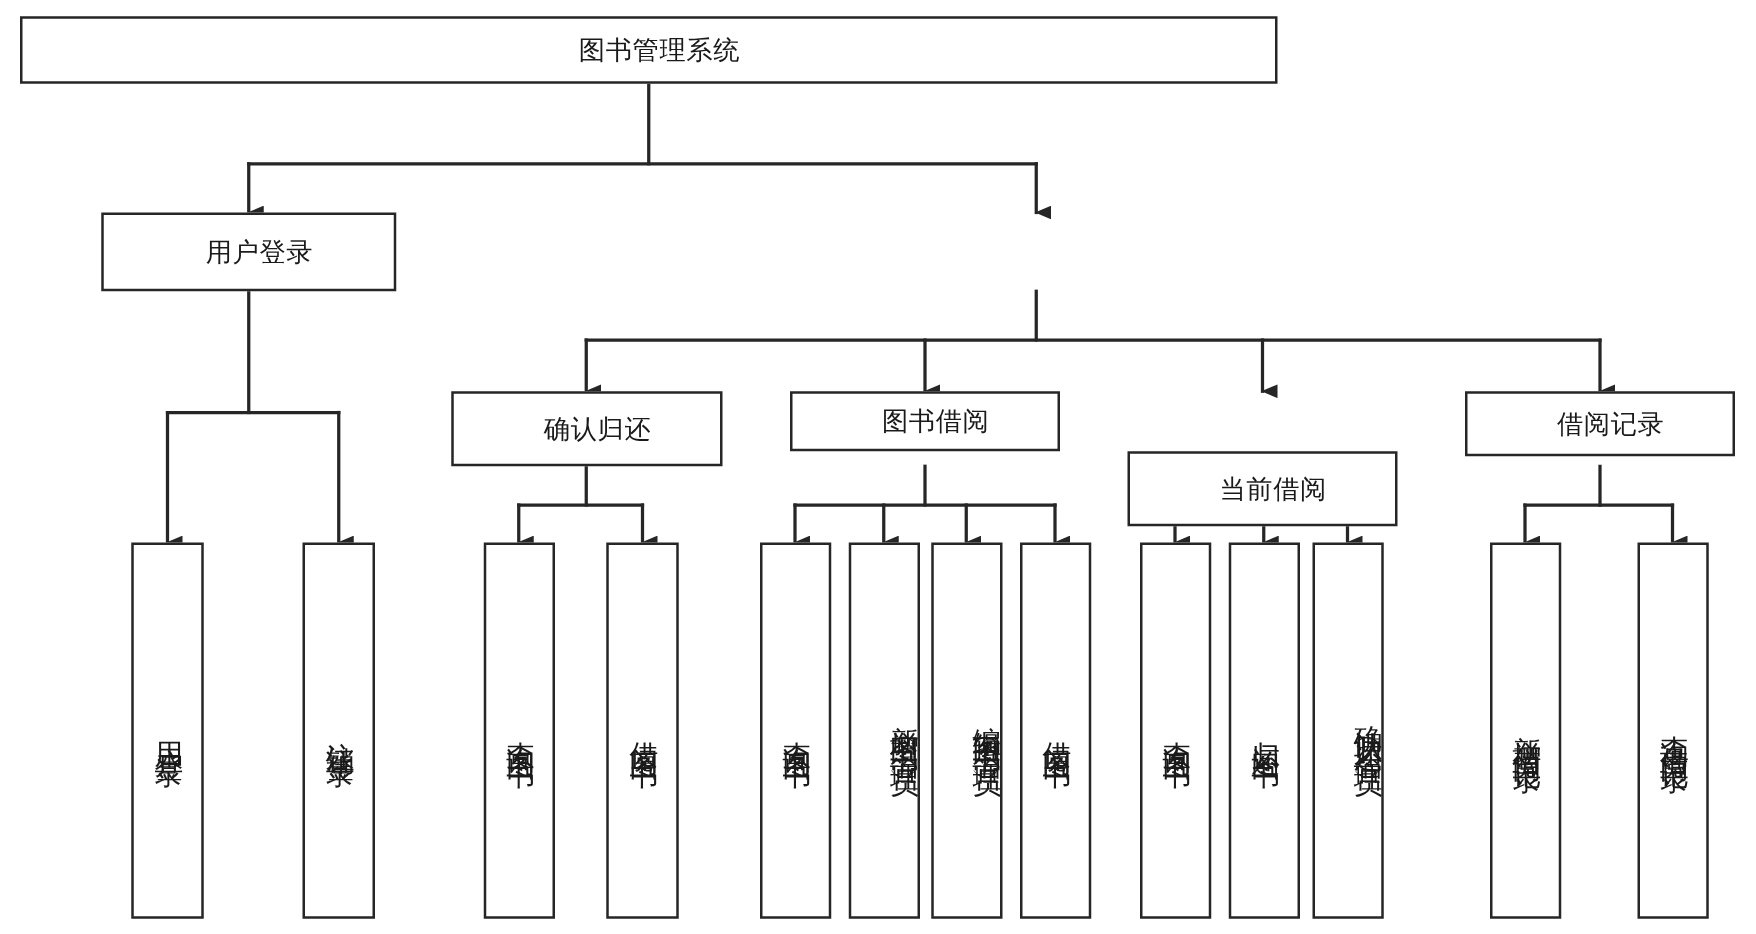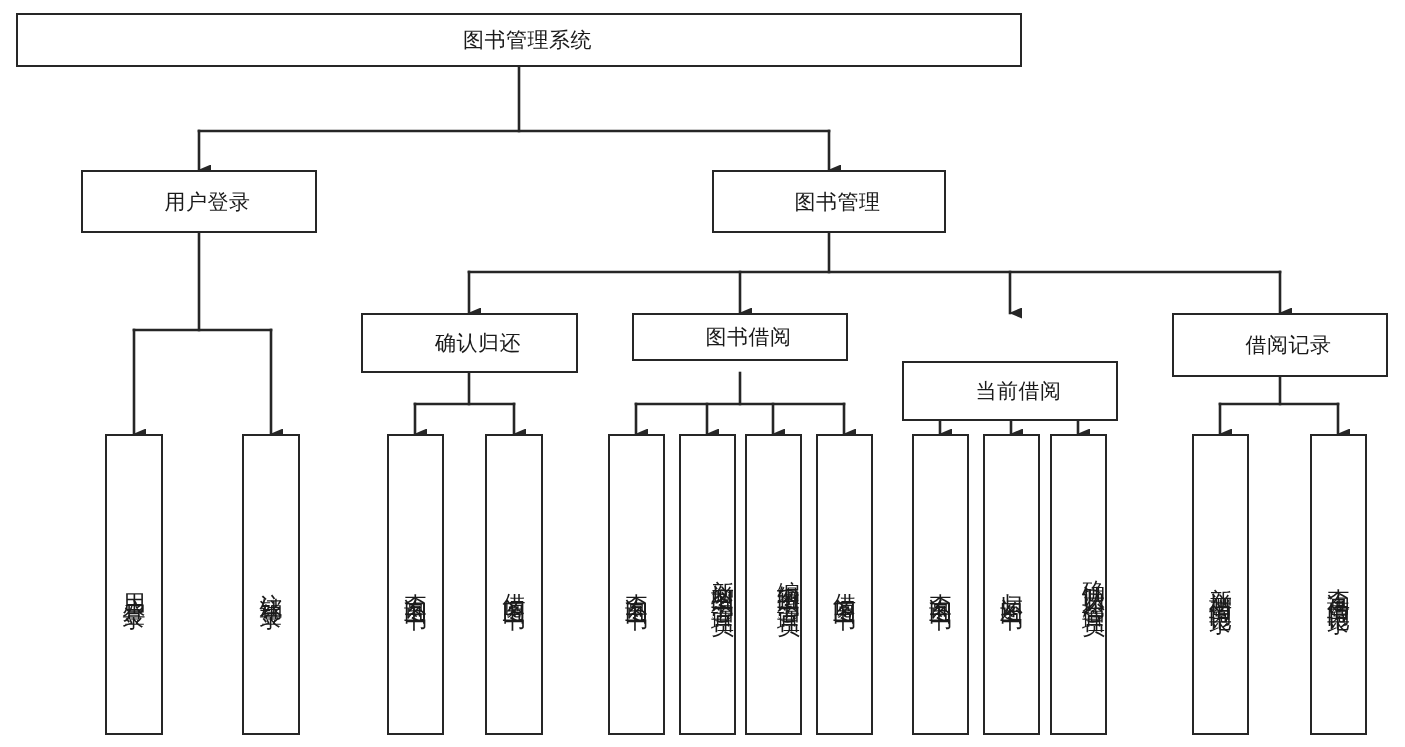--- a/index.html
+++ b/index.html
@@ -114,34 +114,31 @@
       </g>
   </svg>
 
   <div class="node horiz" style="left: 16px; top: 13px; width: 1006px; height: 54px;">
     <span class="node-label">图书管理系统</span>
   </div>
 
   <div class="node horiz" style="left: 81px; top: 170px; width: 236px; height: 63px;">
     <span class="node-label">用户登录</span>
   </div>
-  <div class="node horiz" style="left: 712px; top: 170px; width: 234px; height: 63px;">
-    <span class="node-label">图书管理</span>
-  </div>
 
   <div class="node horiz" style="left: 361px; top: 313px; width: 217px; height: 60px;">
     <span class="node-label">确认归还</span>
   </div>
   <div class="node horiz" style="left: 632px; top: 313px; width: 216px; height: 48px;">
     <span class="node-label">图书借阅</span>
   </div>
   <div class="node horiz" style="left: 902px; top: 313px; width: 216px; height: 60px; margin-top: 48px;">
     <span class="node-label">当前借阅</span>
   </div>
-  <div class="node horiz" style="left: 1172px; top: 313px; width: 216px; height: 64px;">
+  <div class="node horiz" style="left: 1172px; top: 313px; width: 216px; height: 52px;">
     <span class="node-label">借阅记录</span>
   </div>
 
   <div class="node vert" style="left: 105px; top: 434px; width: 58px; height: 301px;">
     <span class="node-label">用户登录</span>
   </div>
   <div class="node vert" style="left: 242px; top: 434px; width: 58px; height: 301px;">
     <span class="node-label">注销登录</span>
   </div>
   <div class="node vert" style="left: 387px; top: 434px; width: 57px; height: 301px;">

